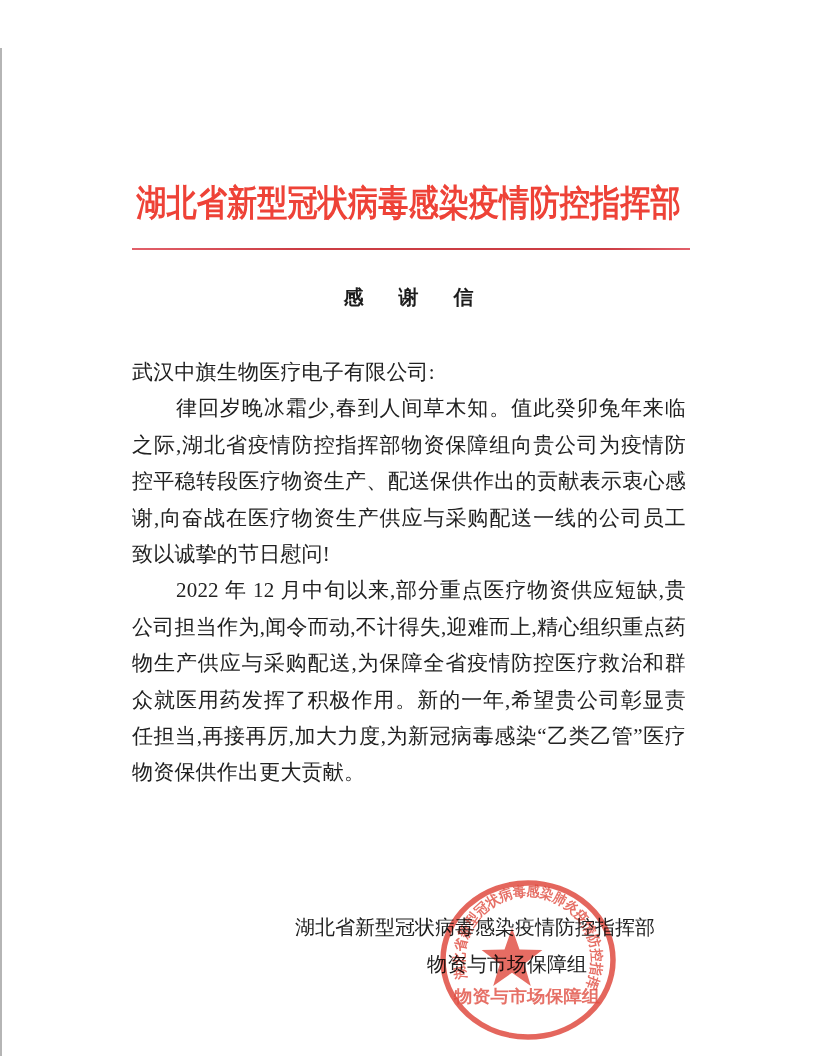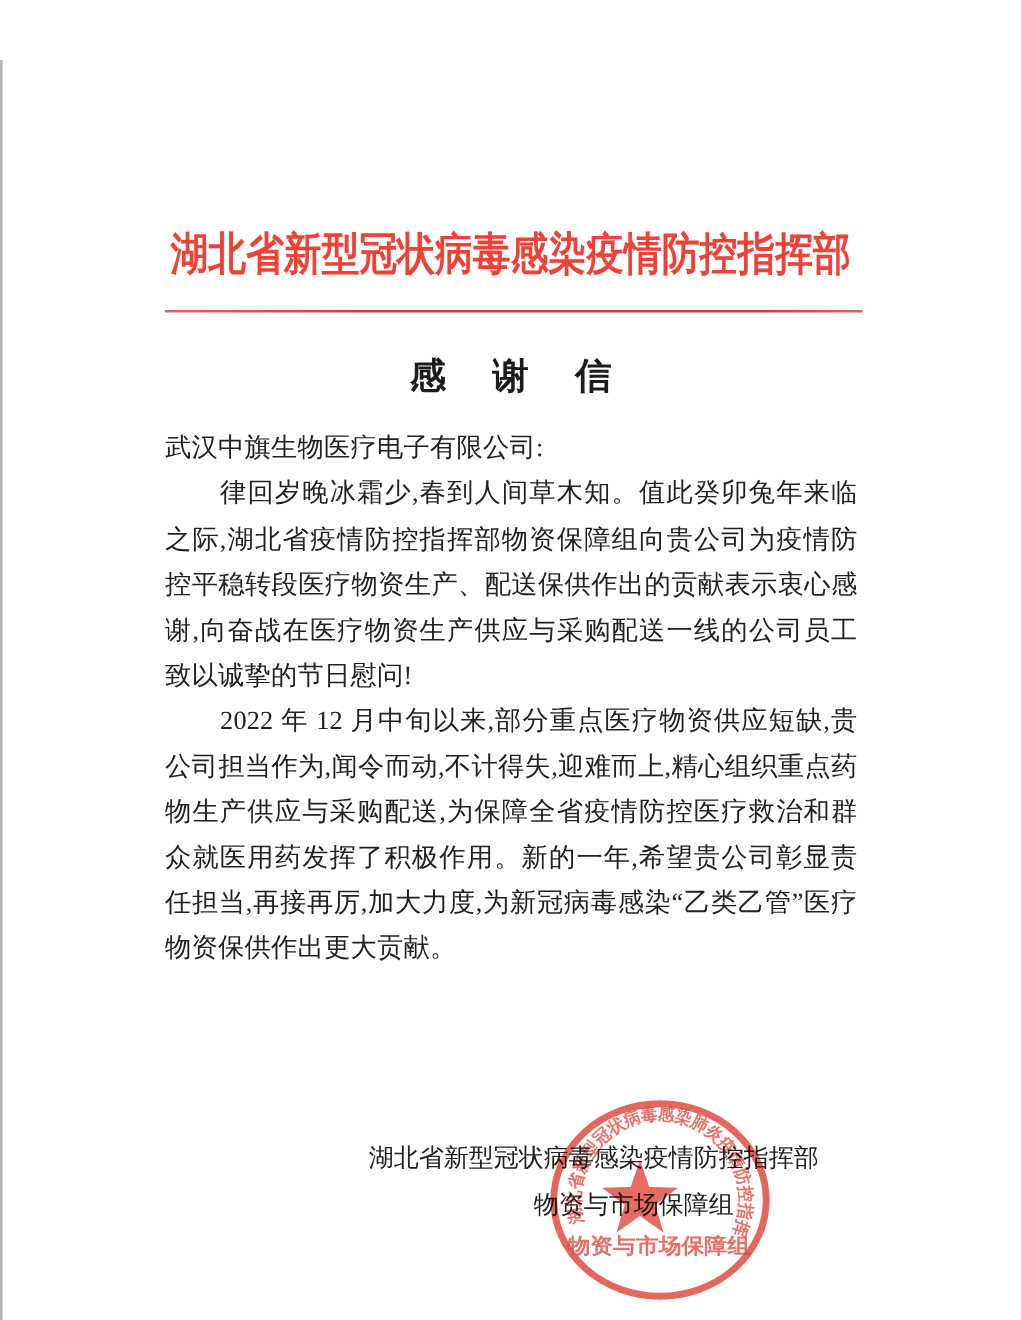--- a/index.html
+++ b/index.html
@@ -25,26 +25,26 @@
     color:#ee4237;
   }
   .lh-rule {
     position:absolute; top:200px; left:132px;
     width:558px; height:2px;
     background:linear-gradient(to right,#e2606a,#cc3d44 30%,#cc3d44 85%,#e2606a);
   }
   .doc-title {
     position:absolute; top:239px; left:0;
     width:817px; text-align:center;
-    font-size:29px; font-weight:bold; line-height:1;
+    font-size:20px; font-weight:bold; line-height:1;
     letter-spacing:15px; text-indent:15px;
     color:#1c1c1c;
   }
   .body {
-    position:absolute; left:132px; top:292px;
+    position:absolute; left:132px; top:306px;
     width:554px;
     font-size:21px; line-height:36.4px; letter-spacing:0.2px;
     color:#212121;
     text-align:justify;
   }
   .body p { margin:0; text-indent:44px; }
   .body p.salutation { text-indent:0; }
   .signature {
     position:absolute; left:295px; top:861px;
     width:366px;

